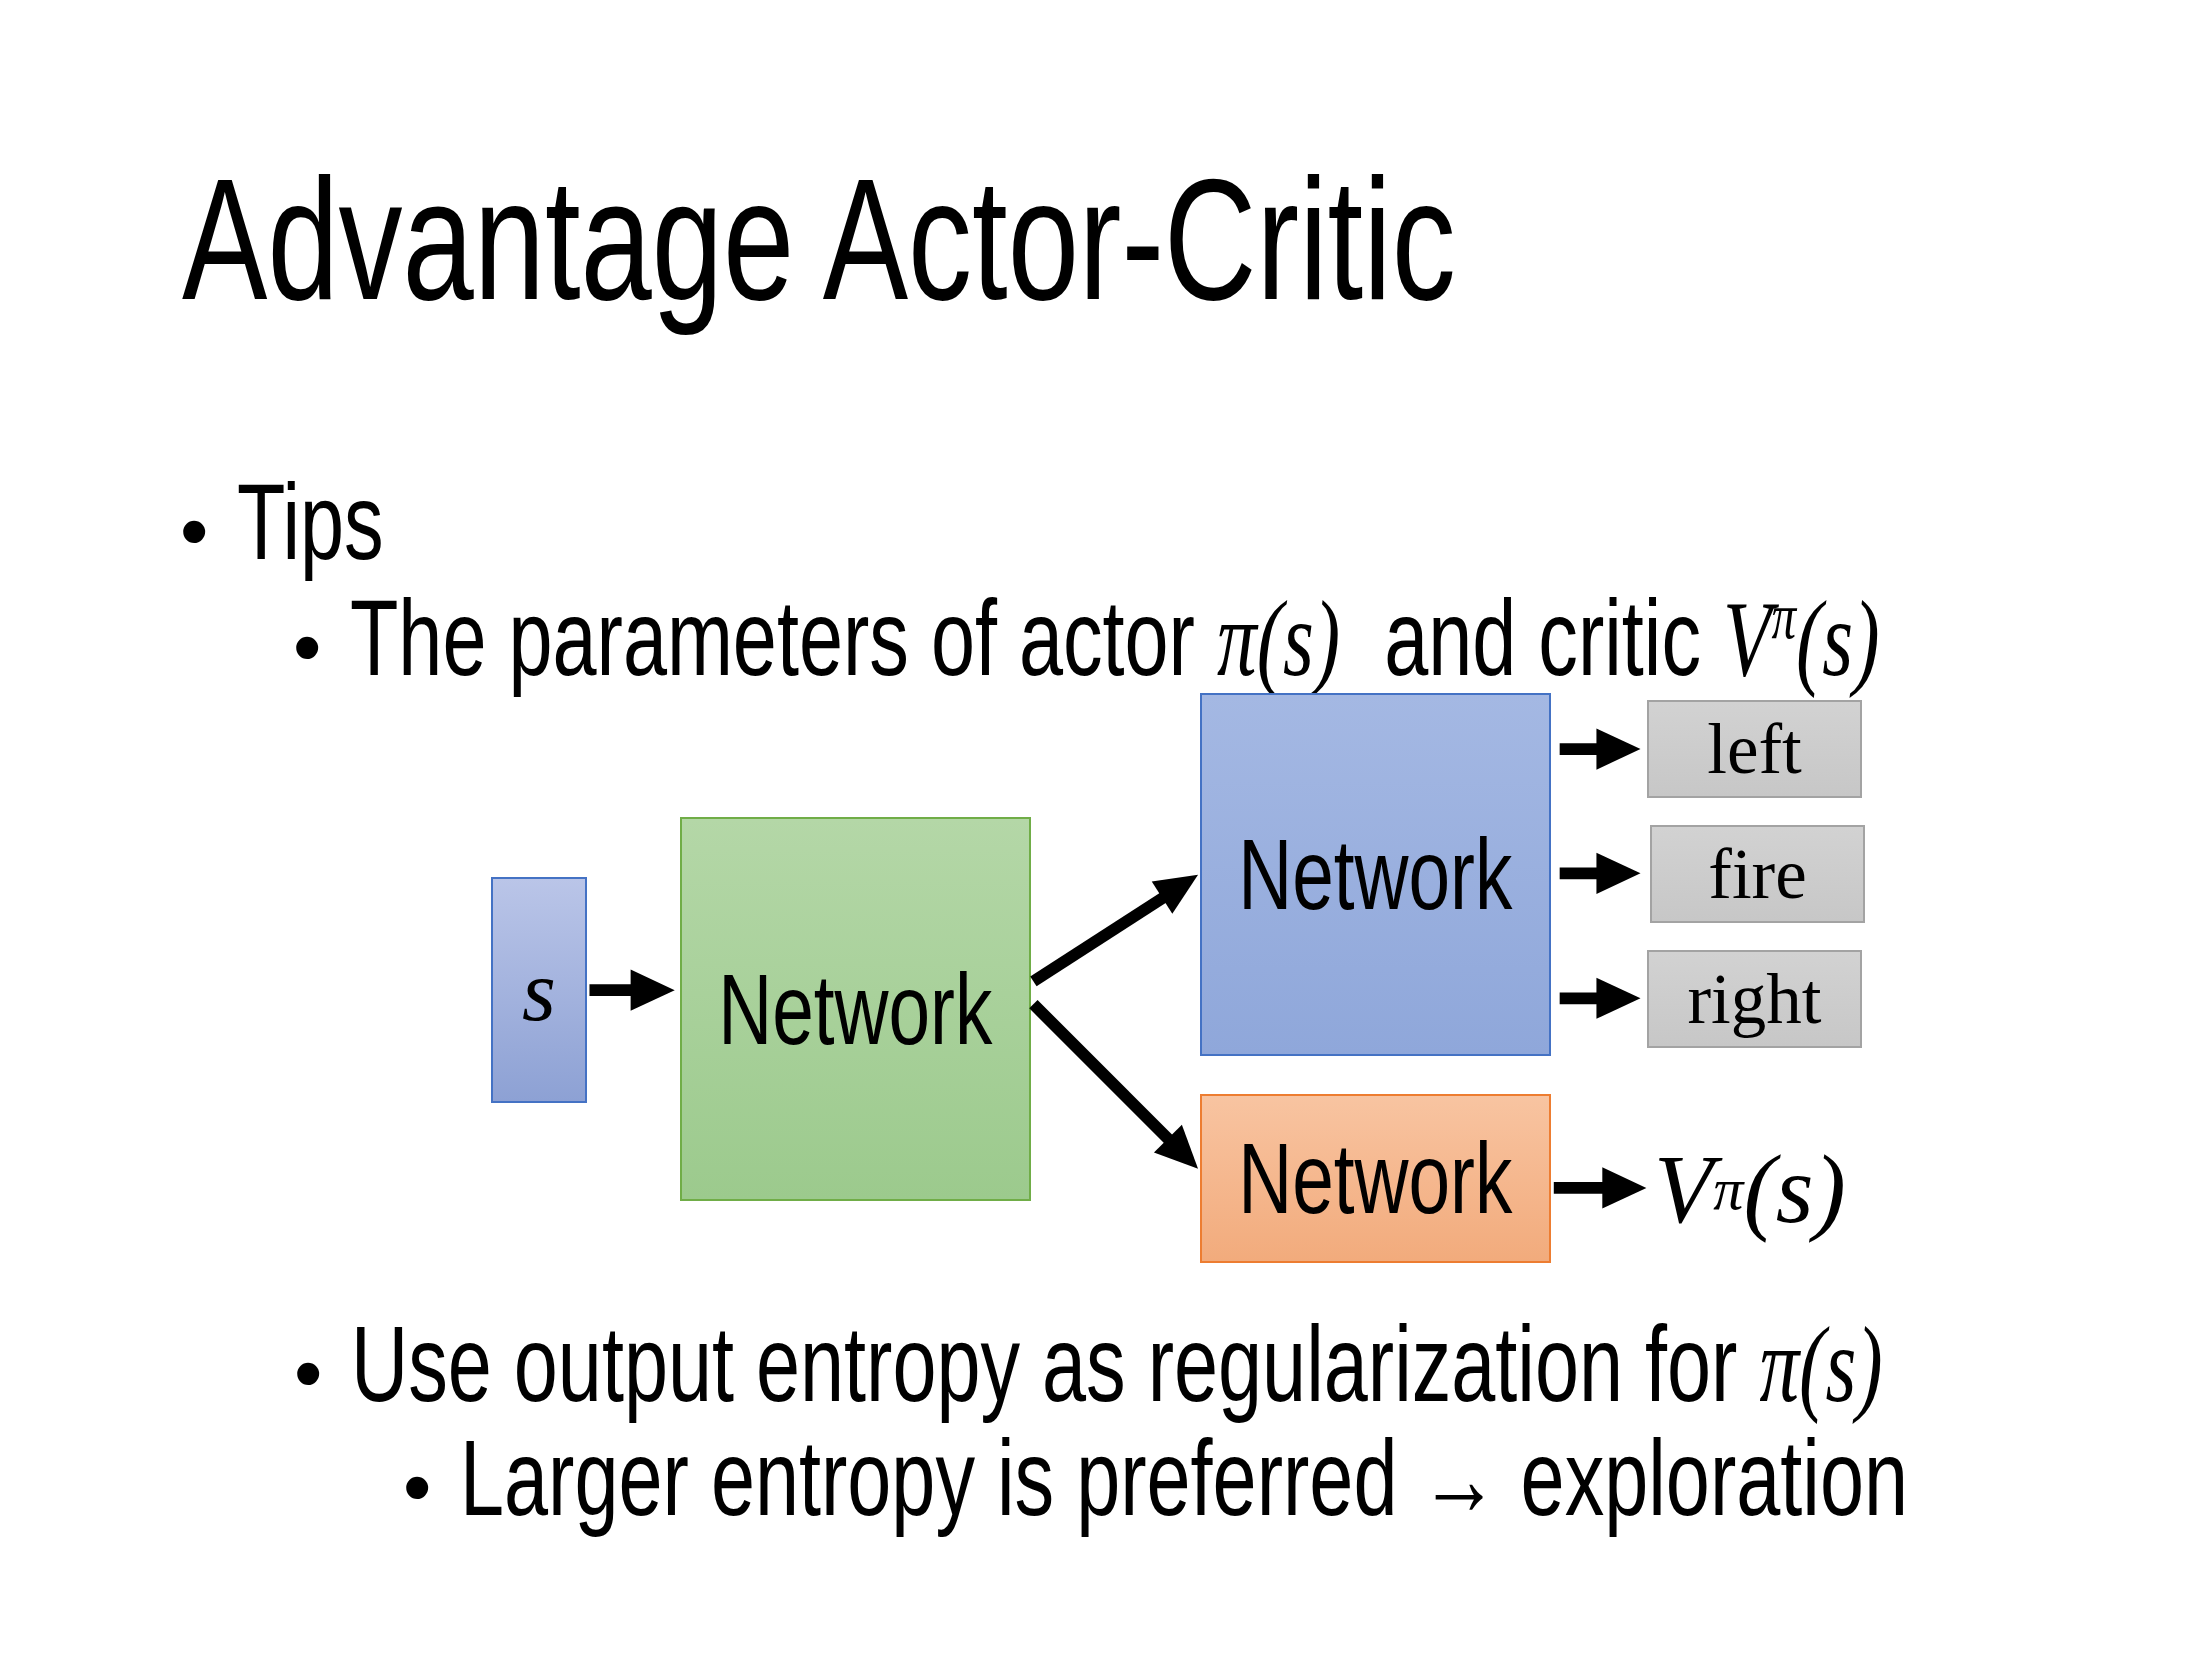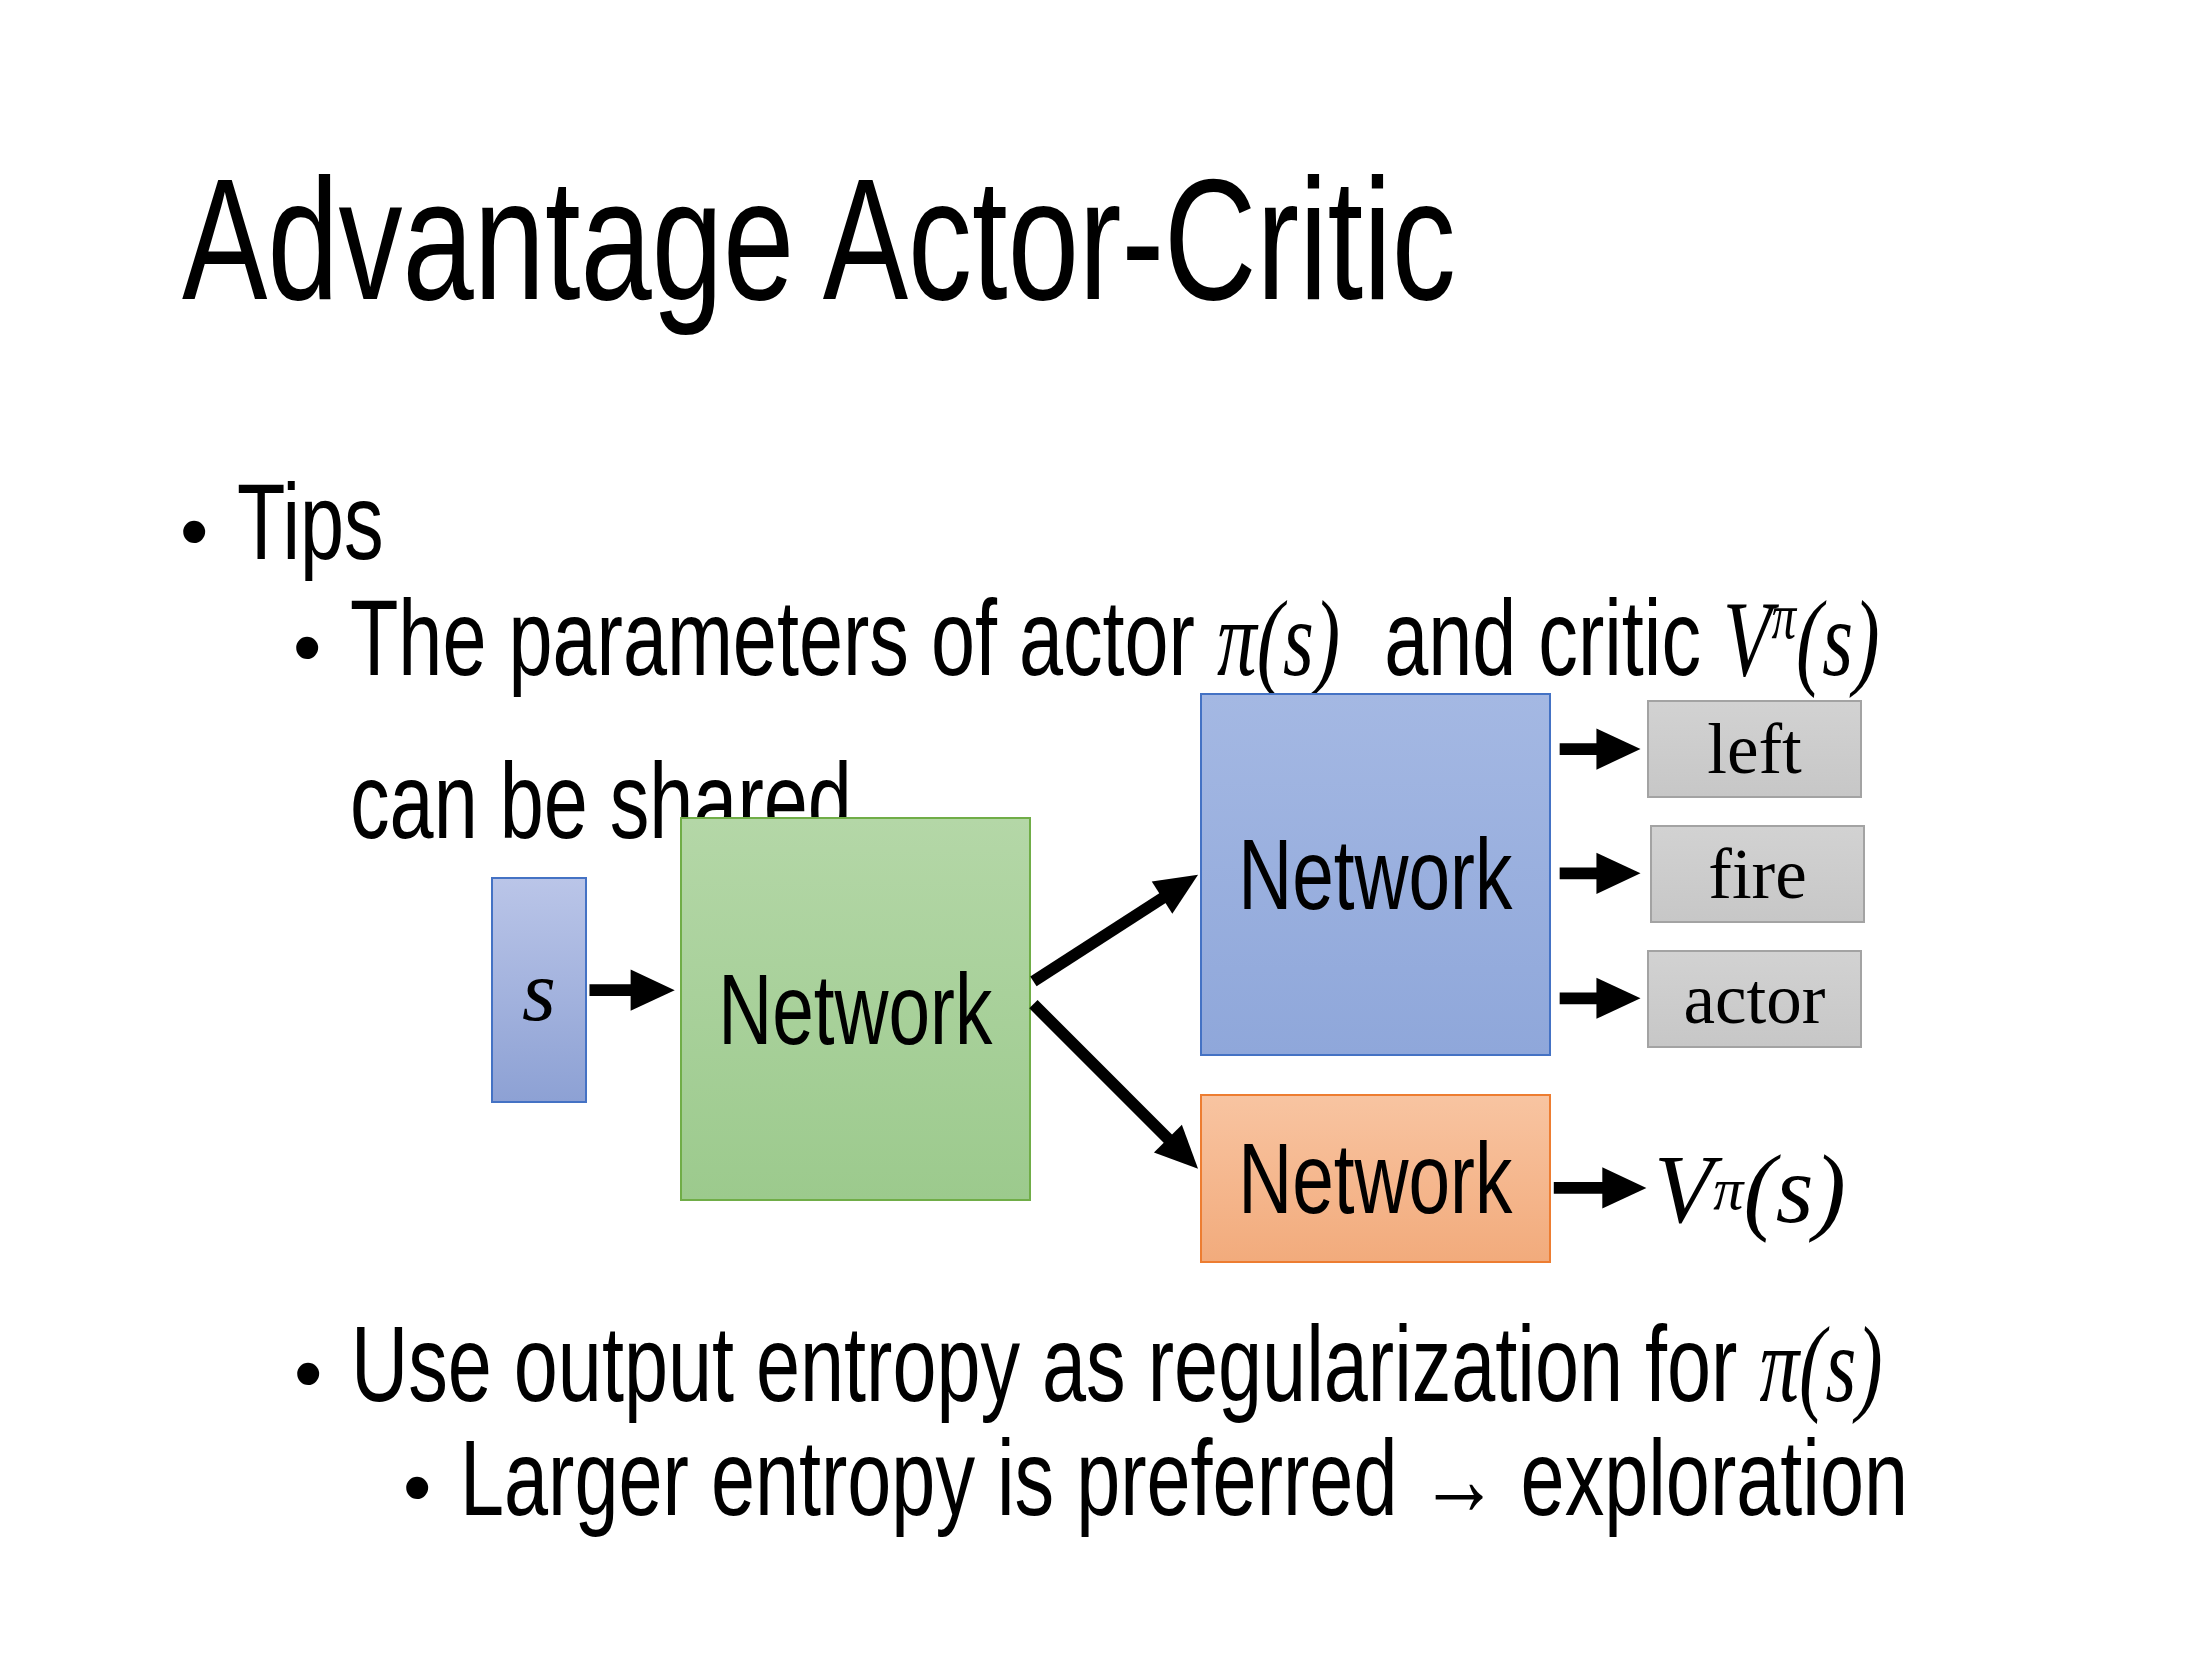--- a/index.html
+++ b/index.html
@@ -65,23 +65,20 @@
   <div class="line t1" style="left:180px;top:469px;">
     <span class="dot">•</span>
     <span class="cond">Tips</span>
   </div>
 
   <div class="line t1" style="left:293px;top:583px;">
     <span class="dot">•</span>
     <span class="cond"><span>The parameters of actor </span><span class="m">π(s)</span><span>  and critic </span><span class="m">V</span><sup class="m">π</sup><span class="m">(s)</span></span>
   </div>
 
-  <div class="line t1" style="left:350px;top:748px;">
-    <span class="cond">can be shared</span>
-  </div>
 
   <div class="bx inputbox">
     <span class="inputlabel">s</span>
   </div>
 
   <div class="bx sharedbox">
     <span class="netlabel condc">Network</span>
   </div>
 
   <div class="bx actorbox">
@@ -92,21 +89,21 @@
     <span class="netlabel condc">Network</span>
   </div>
 
   <div class="bx action a-left">
     <span class="lbl">left</span>
   </div>
   <div class="bx action a-right">
     <span class="lbl">fire</span>
   </div>
   <div class="bx action a-fire">
-    <span class="lbl">actor</span>
+    <span class="lbl">right</span>
   </div>
 
   <div class="vout">
       <span>V</span>
       <sup>π</sup>
       <span>(s)</span>
     </div>
 
   <svg class="arrows" width="2205" height="1654" viewBox="0 0 3000 2250">
     <g stroke="#000" stroke-width="16" fill="#000">

